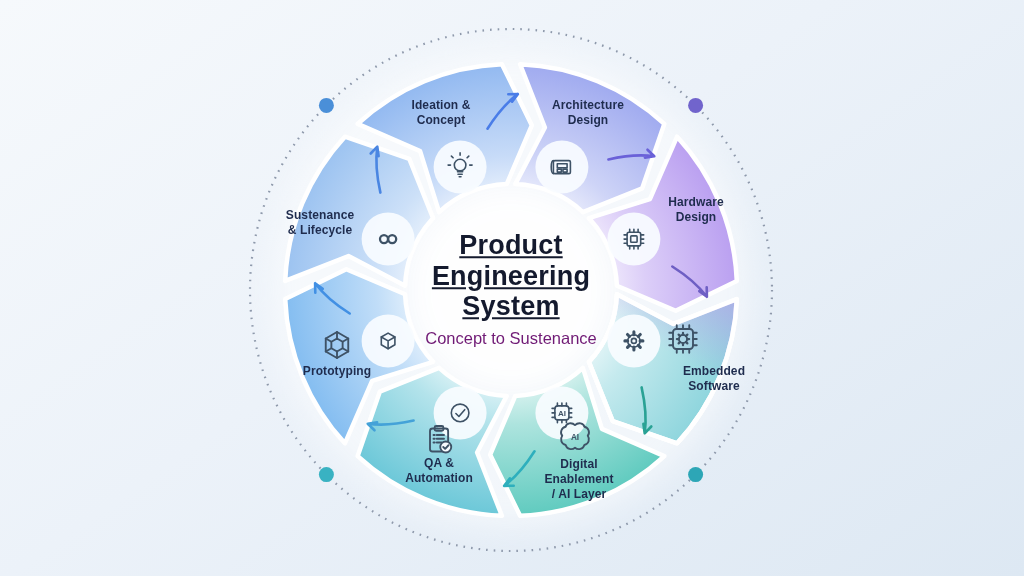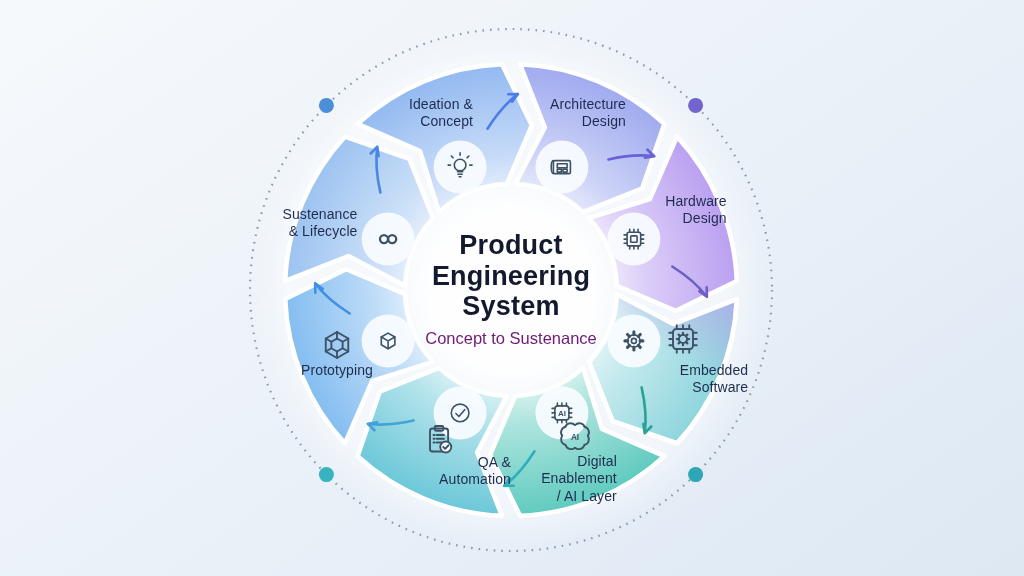--- a/index.html
+++ b/index.html
@@ -5,31 +5,31 @@
   html,body{margin:0;padding:0;}
   body{
     width:1024px;height:576px;overflow:hidden;
     background:linear-gradient(145deg,#f6f9fc 0%,#ecf2f9 45%,#dde8f3 100%);
     font-family:"Liberation Sans", sans-serif;
   }
   .stage{position:relative;width:1024px;height:576px;}
   svg{position:absolute;left:0;top:0;}
   .seg-label{
     position:absolute;transform:translate(-50%,-50%);
-    white-space:pre-line;text-align:right;
-    font-size:14px;font-weight:400;line-height:1.24;
+    white-space:pre-line;text-align:center;
+    font-size:12px;font-weight:700;line-height:1.24;
     color:var(--label-color,#1f2c4e);letter-spacing:.1px;
   }
   .center-text{
     position:absolute;left:511px;top:289px;transform:translate(-50%,-50%);
     text-align:center;
   }
   .c-title{
     font-size:27px;font-weight:700;color:#141a2e;line-height:1.13;
-    white-space:pre-line;letter-spacing:.2px;
+    white-space:pre-line;letter-spacing:.2px;text-decoration:underline;
   }
   .c-sub{margin-top:7px;font-size:16.5px;font-weight:500;color:#701a75;}
 </style>
 </head>
 <body>
 
 <div class="stage">
 
   <svg id="diagram-svg" width="1024" height="576" viewBox="0 0 1024 576">
       <defs>
@@ -181,21 +181,21 @@
 Concept</div>
   <div class="seg-label" style="left:588px;top:113px;">Architecture
 Design</div>
   <div class="seg-label" style="left:696px;top:210px;">Hardware
 Design</div>
   <div class="seg-label" style="left:686px;top:379px;margin-left:28px;">Embedded
 Software</div>
   <div class="seg-label" style="left:579px;top:479px;">Digital
 Enablement
 / AI Layer</div>
-  <div class="seg-label" style="left:439px;top:471px;margin-left:36px;">QA &amp;
+  <div class="seg-label" style="left:439px;top:471px;">QA &amp;
 Automation</div>
   <div class="seg-label" style="left:337px;top:371px;">Prototyping</div>
   <div class="seg-label" style="left:320px;top:223px;">Sustenance
 &amp; Lifecycle</div>
 
   <div class="center-text">
     <div class="c-title">Product
 Engineering
 System</div>
     <div class="c-sub">Concept to Sustenance</div>

